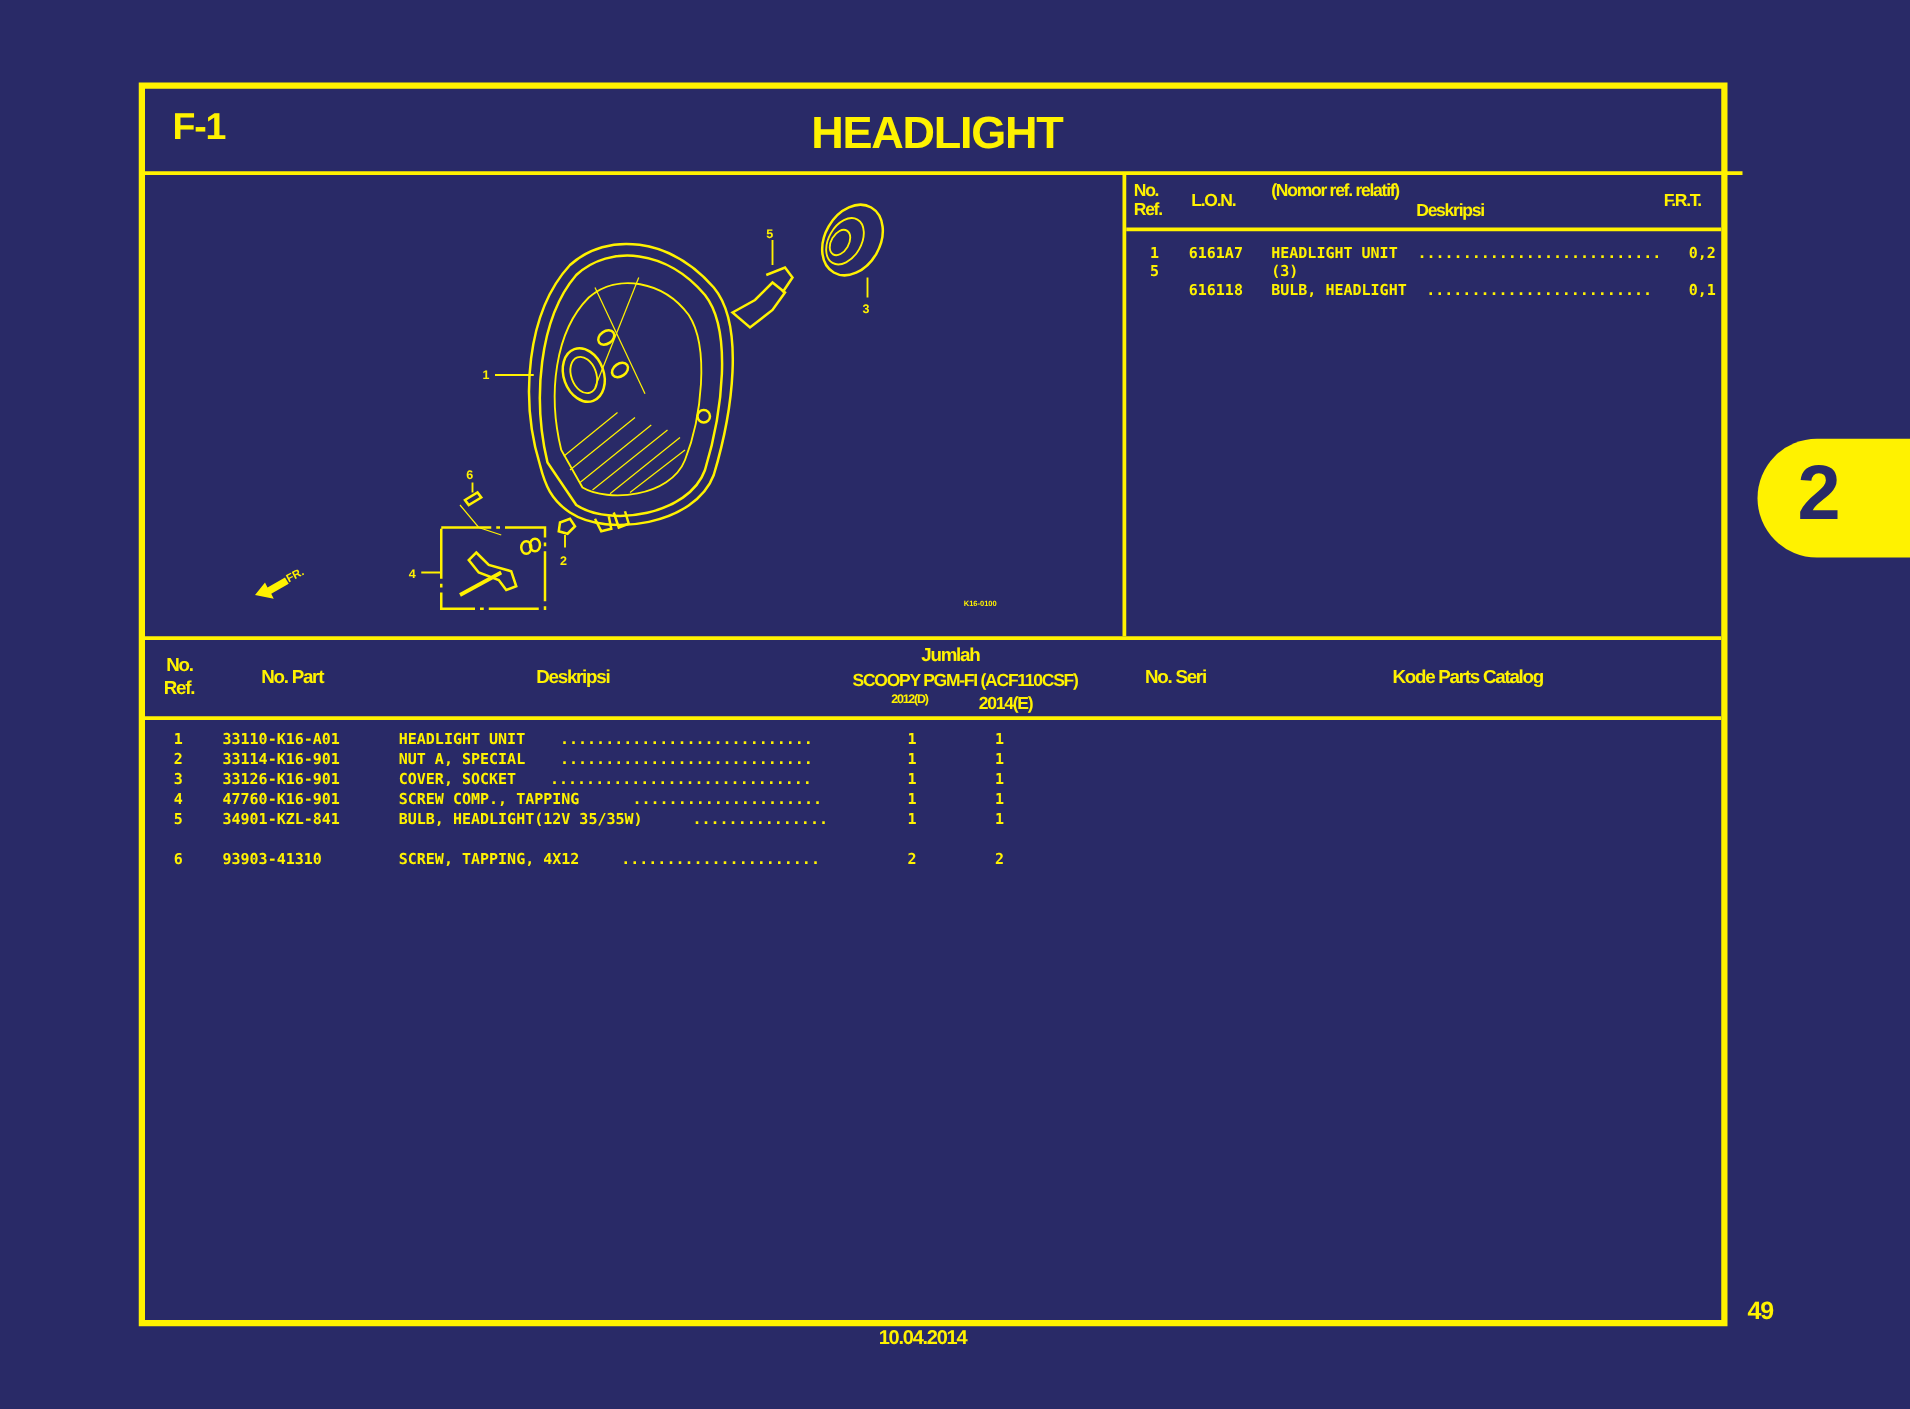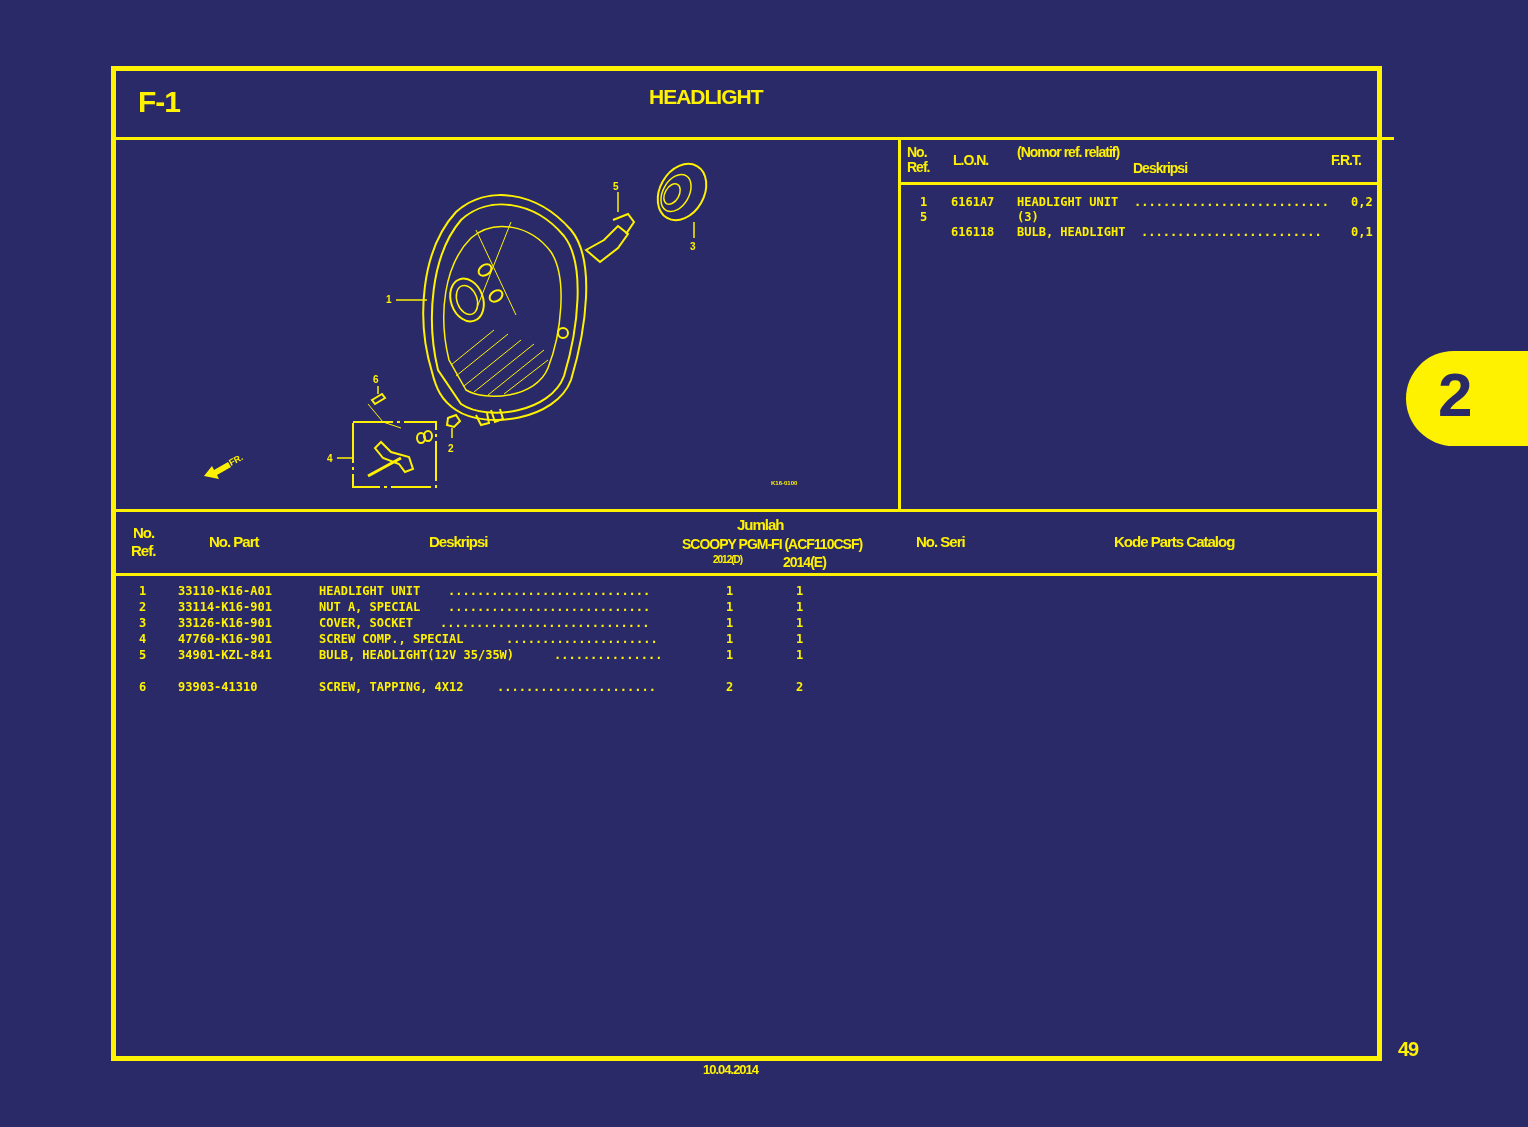--- a/index.html
+++ b/index.html
@@ -21,21 +21,21 @@
   .title-bar {
     position: absolute; left: 0; top: 0; width: 1278px; height: 66px;
     border-bottom: 3px solid #fff200;
   }
   .fig-code {
     position: absolute; left: 22px; top: 14px;
     font-weight: bold; font-size: 30px; letter-spacing: -1px;
   }
   .fig-title {
     position: absolute; left: 533px; top: 14px;
-    font-weight: bold; font-size: 21px; letter-spacing: -1px;
+    font-weight: bold; font-size: 36px; letter-spacing: -1px;
   }
   .diagram-area {
     position: absolute; left: 0; top: 69px; width: 782px; height: 369px;
     border-right: 3px solid #fff200;
   }
   .lon-area {
     position: absolute; left: 785px; top: 69px; width: 476px; height: 369px;
   }
   .lon-head {
     position: absolute; left: 0; top: 0; width: 476px; height: 42px;
@@ -69,21 +69,21 @@
   .side-tab span {
     position: absolute; left: 32px; top: 8px;
     font-weight: bold; font-size: 62px; color: #292a67;
   }
   .page-num {
     position: absolute; left: 1398px; top: 1038px;
     font-weight: bold; font-size: 20px; letter-spacing: -1px;
   }
   .footer-date {
     position: absolute; left: 703px; top: 1062px;
-    font-weight: bold; font-size: 13px; letter-spacing: -1px;
+    font-weight: bold; font-size: 16px; letter-spacing: -1px;
   }
   svg { position: absolute; left: 0; top: 0; }
 </style>
 </head>
 <body>
 
 <div class="frame">
 
   <div class="title-bar">
     <span class="fig-code">F-1</span>
@@ -227,21 +227,21 @@
       <span style="left:23px;">3</span>
       <span style="left:62px;">33126-K16-901</span>
       <span style="left:203px;">COVER, SOCKET</span>
       <span style="left:324px;">.............................</span>
       <span style="left:610px;">1</span>
       <span style="left:680px;">1</span>
     </div>
     <div class="prow">
       <span style="left:23px;">4</span>
       <span style="left:62px;">47760-K16-901</span>
-      <span style="left:203px;">SCREW COMP., SPECIAL</span>
+      <span style="left:203px;">SCREW COMP., TAPPING</span>
       <span style="left:390px;">.....................</span>
       <span style="left:610px;">1</span>
       <span style="left:680px;">1</span>
     </div>
     <div class="prow">
       <span style="left:23px;">5</span>
       <span style="left:62px;">34901-KZL-841</span>
       <span style="left:203px;">BULB, HEADLIGHT(12V 35/35W)</span>
       <span style="left:438px;">...............</span>
       <span style="left:610px;">1</span>

